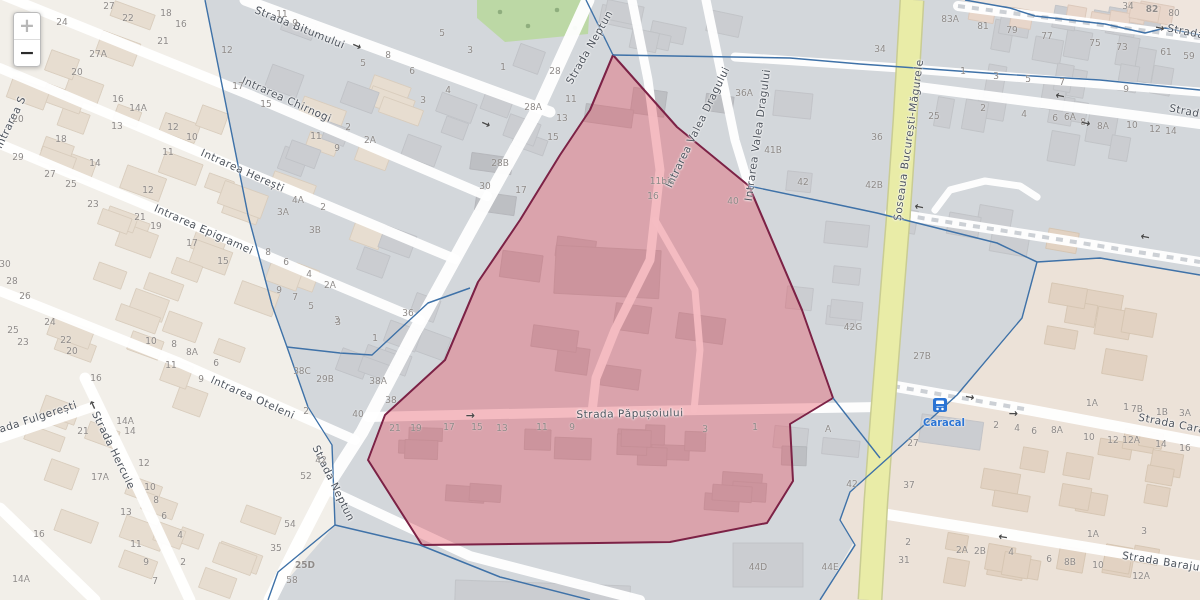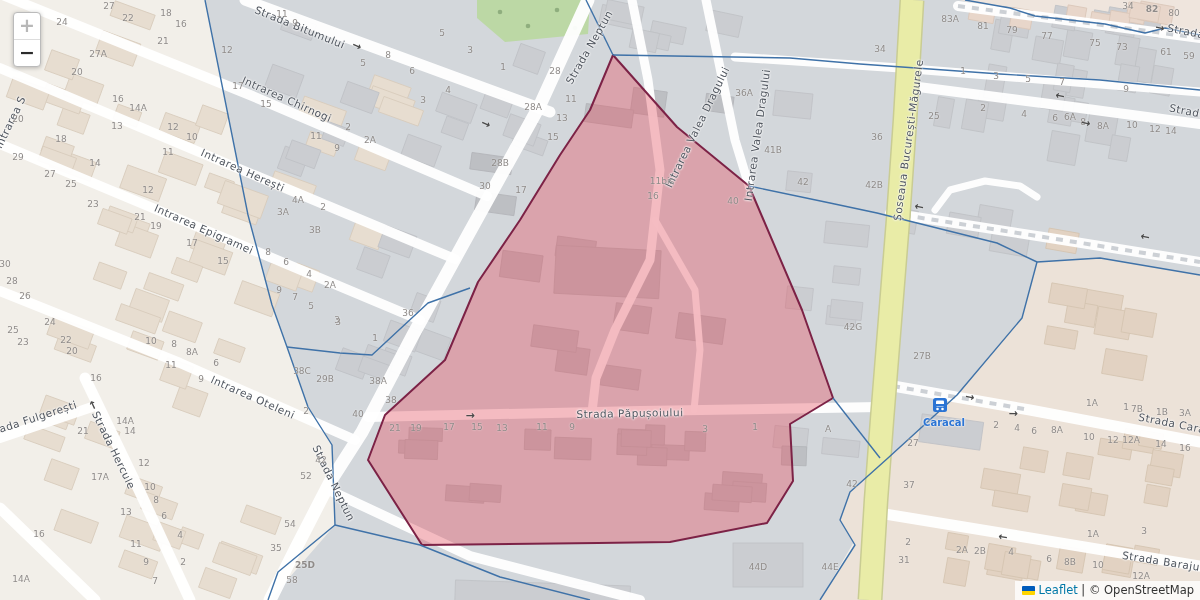--- a/index.html
+++ b/index.html
@@ -512,14 +512,13 @@
       <span class="oneway" style="left: 1086px; top: 123px; transform: translate(-50%, -50%) rotate(10deg);">→</span>
       <span class="oneway" style="left: 93px; top: 405px; transform: translate(-50%, -50%) rotate(-115deg);">→</span>
       <span class="poi-label" style="left: 944px; top: 417px;">Caracal</span>
     </div>
 
   <div class="leaflet-zoom">
     <a class="zin">+</a>
     <a class="zout">−</a>
   </div>
 
-  <div class="attribution"><span class="flag"></span><a class="lf">Leaflet</a><span> | </span><a style="color:#333">© OpenStreetMap</a></div>
 </div>
 
 </body></html>

